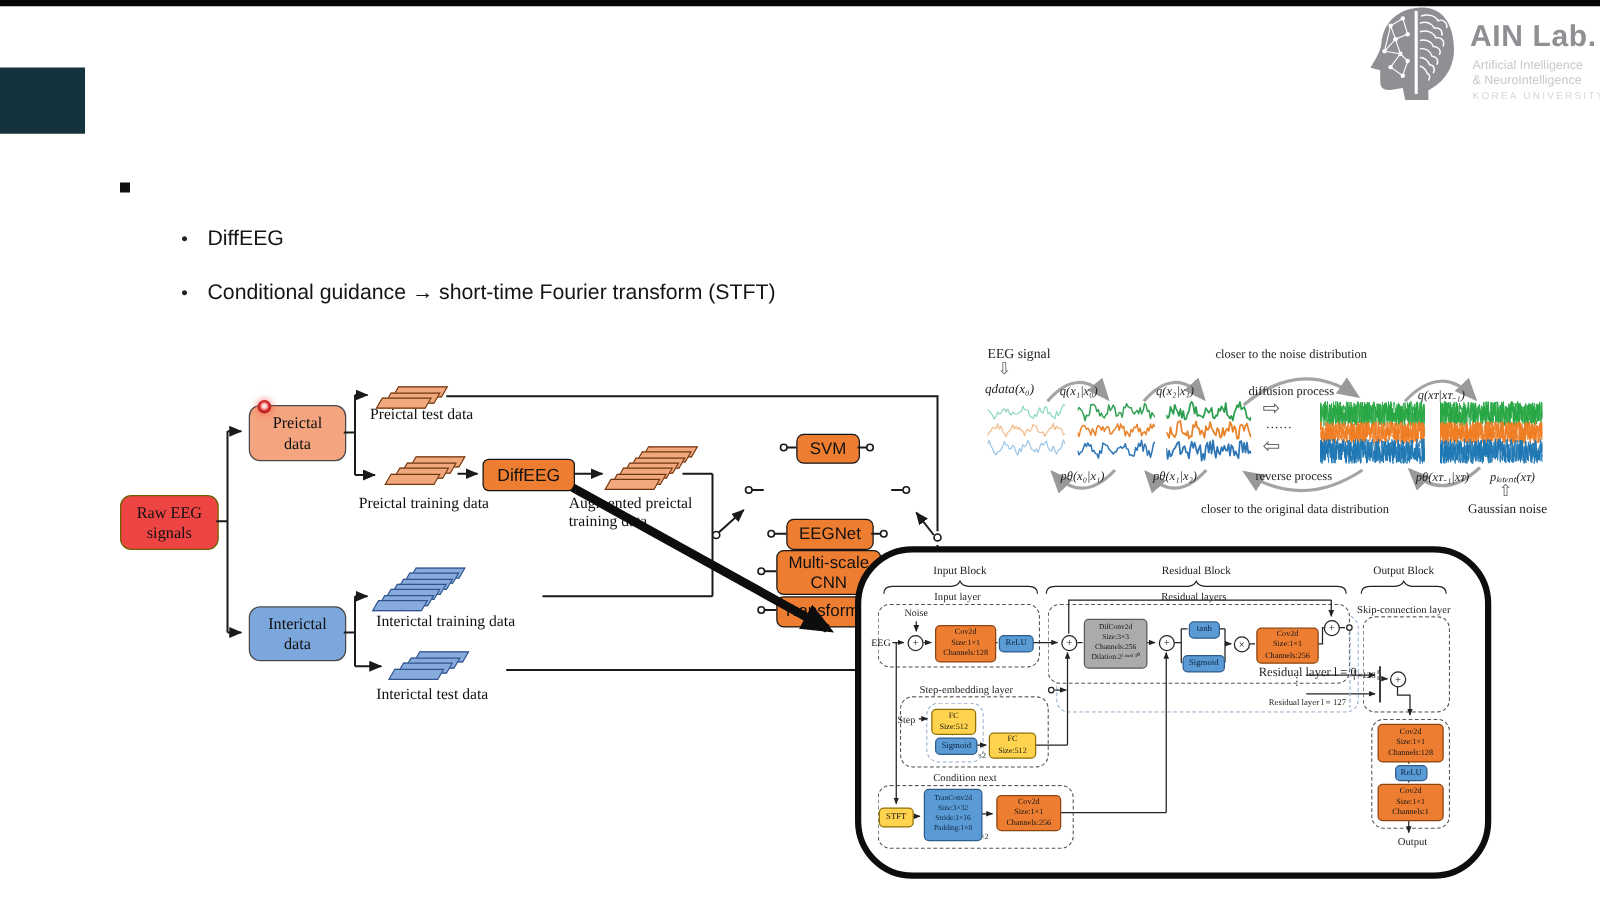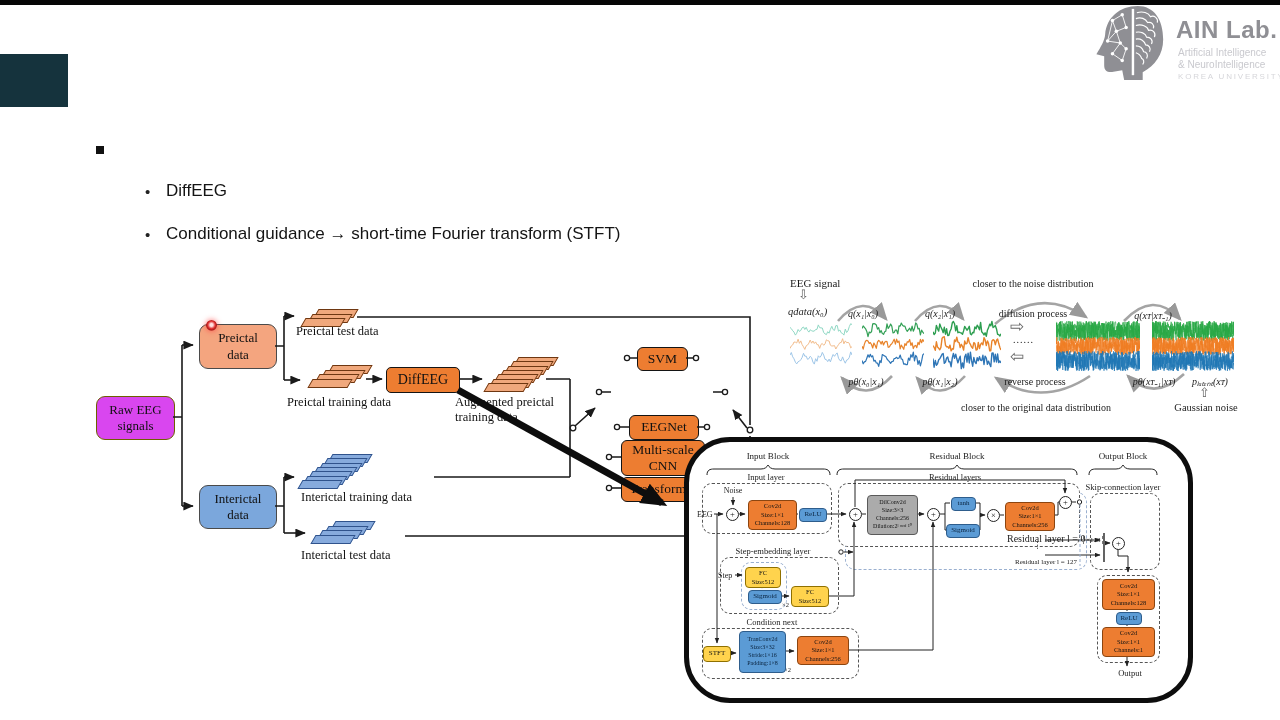--- a/index.html
+++ b/index.html
@@ -19,21 +19,21 @@
   .dot{font-size:15px;color:#222}
   .sub{font-size:17px}
   
   .loglab{font-size:24px;font-weight:700;color:#8f8f94;letter-spacing:.5px}
   .logsm{font-size:10px;color:#c9c9ce}
   .logku{font-size:8px;color:#d6d6da;letter-spacing:1.8px}
   
   .fbox{border:1.4px solid #4a4a4a;border-radius:9px;font-family:"Liberation Serif",serif;
         font-size:13px;line-height:1.25;color:#111}
   .cbox{background:#ed7d31;border:1.3px solid #141414;border-radius:6px;
-        font-family:Liberation Serif, serif;font-size:13.5px;line-height:1.2;color:#111}
+        font-family:Liberation Sans, sans-serif;font-size:13.5px;line-height:1.2;color:#111}
   .flbl{font-family:"Liberation Serif",serif;font-size:12.5px;color:#111;white-space:nowrap}
   .stack{position:absolute}
   .bar{position:absolute;width:38px;height:7px;border:1px solid;transform:skewX(-30deg)}
   .salmon .bar{background:#f0a87c;border-color:#6e3711}
   .bluebars .bar{background:#87abdd;border-color:#30538c}
   .laser{left:206px;top:320px;width:11px;height:11px;border-radius:50%;
          background:radial-gradient(circle at 50% 45%,#ffdede 0 18%,#e03131 45%,#b01919 62%,rgba(224,49,49,.25) 78%,rgba(224,49,49,0) 100%);
          box-shadow:0 0 5px 1px rgba(255,70,70,.55)}
   
   .dlab{position:absolute;font-family:"Liberation Serif",serif;font-size:10px;white-space:nowrap;color:#1c1c1c}
@@ -103,21 +103,21 @@
         <path d="M45 42 C49 42 52 45 53 48 C56 48 58 51 56 55"></path>
         <path d="M45 49 C48 50 50 52 51 55 C53 56 54 58 52 61"></path>
       </g>
     </svg>
     <div class="abs loglab nw" style="left:84px;top:12px">AIN Lab.</div>
     <div class="abs logsm nw" style="left:86px;top:43px">Artificial Intelligence</div>
     <div class="abs logsm nw" style="left:86px;top:55px">&amp; NeuroIntelligence</div>
     <div class="abs logku nw" style="left:86px;top:68px">KOREA UNIVERSITY</div>
   </div>
 
-  <div class="abs fbox ctr col" style="left:96px;top:396px;width:77px;height:42px;background:#d946ef;border-color:#6e6000">
+  <div class="abs fbox ctr col" style="left:96px;top:396px;width:77px;height:42px;background:#ef4444;border-color:#6e6000">
     <div>Raw EEG</div>
     <div>signals</div>
   </div>
   <div class="abs fbox ctr col" style="left:199px;top:324px;width:76px;height:43px;background:#f4a57f">
     <div>Preictal</div>
     <div>data</div>
   </div>
   <div class="abs fbox ctr col" style="left:199px;top:485px;width:76px;height:42px;background:#7ba7dc">
     <div>Interictal</div>
     <div>data</div>

